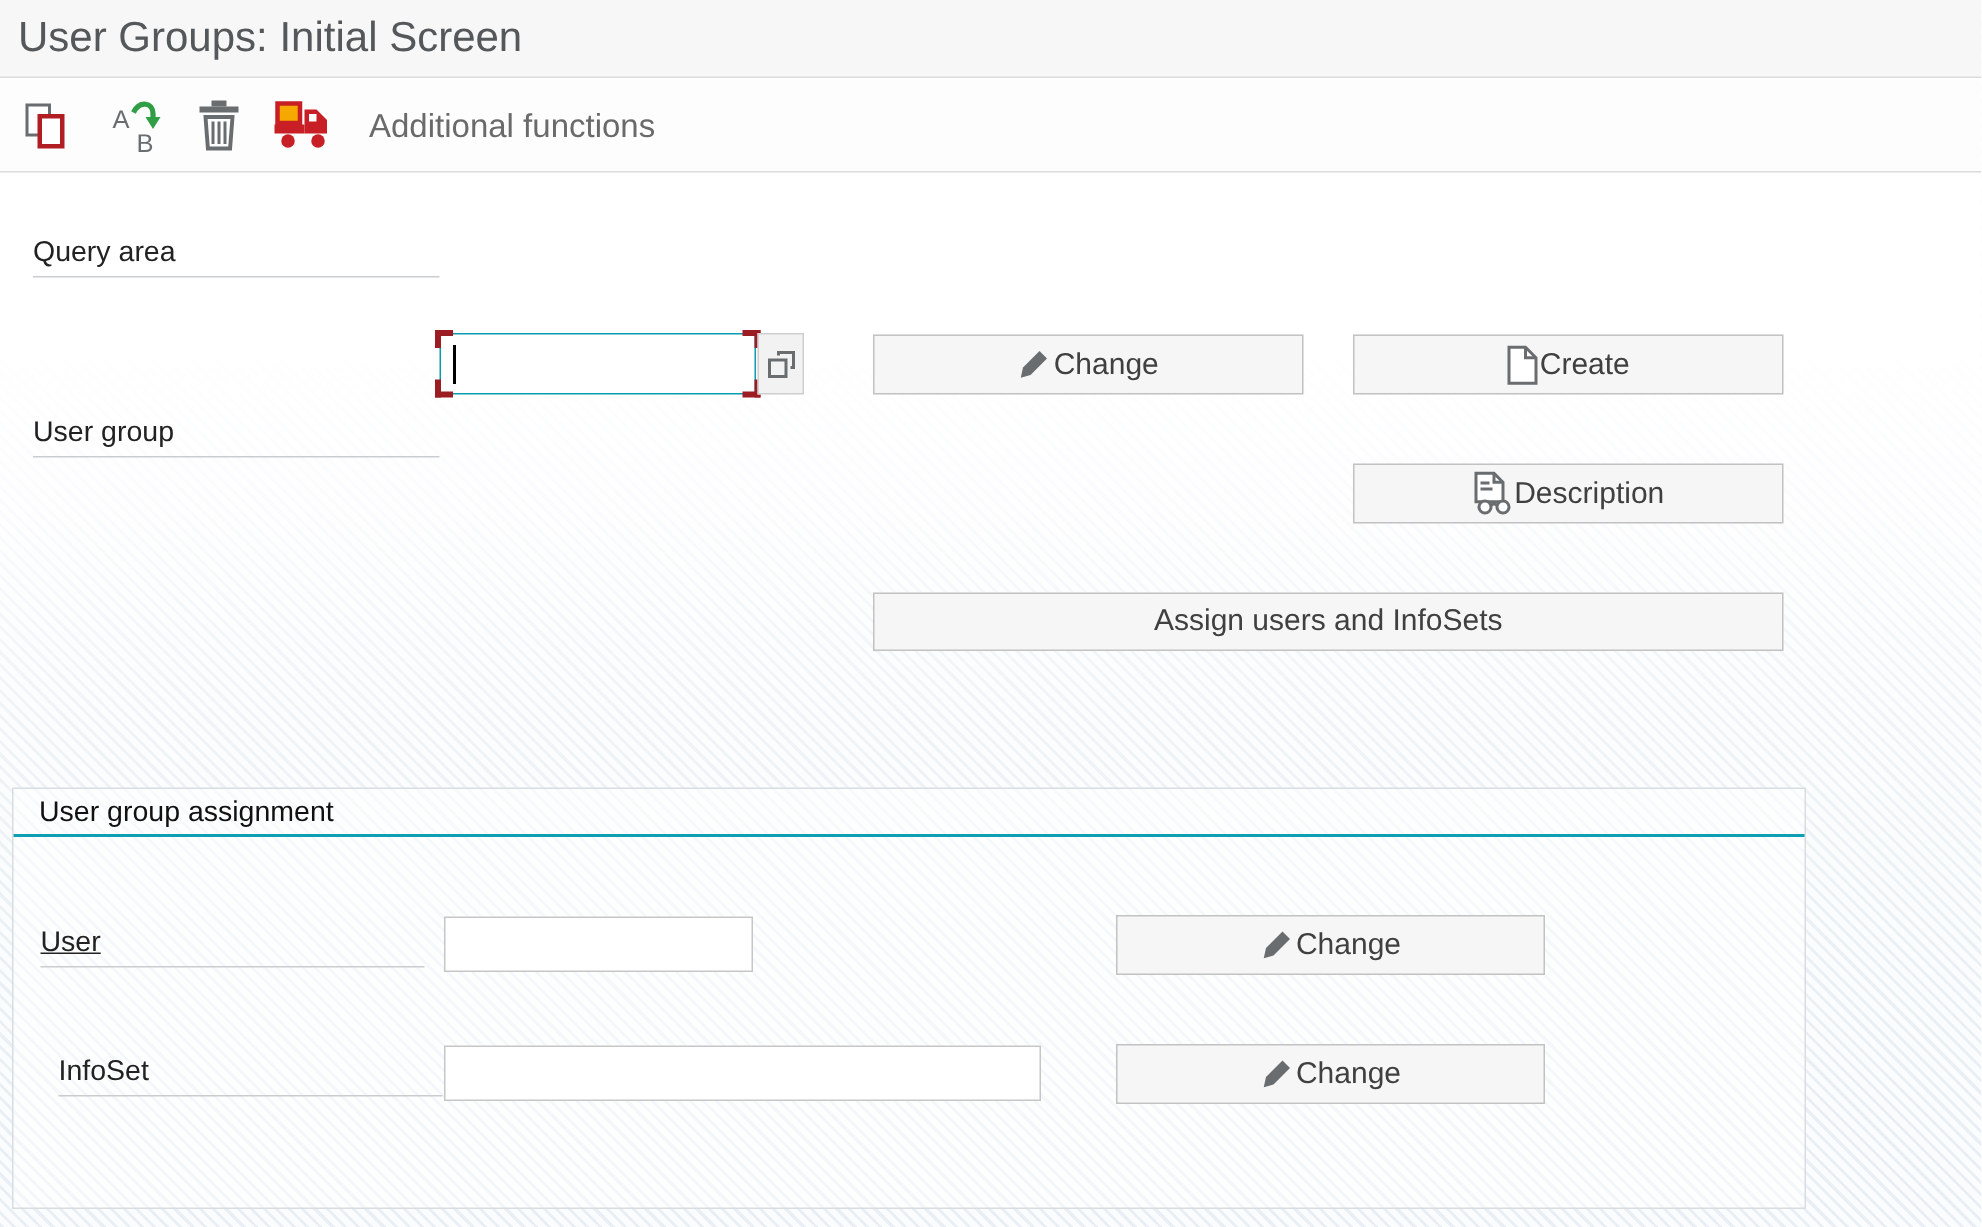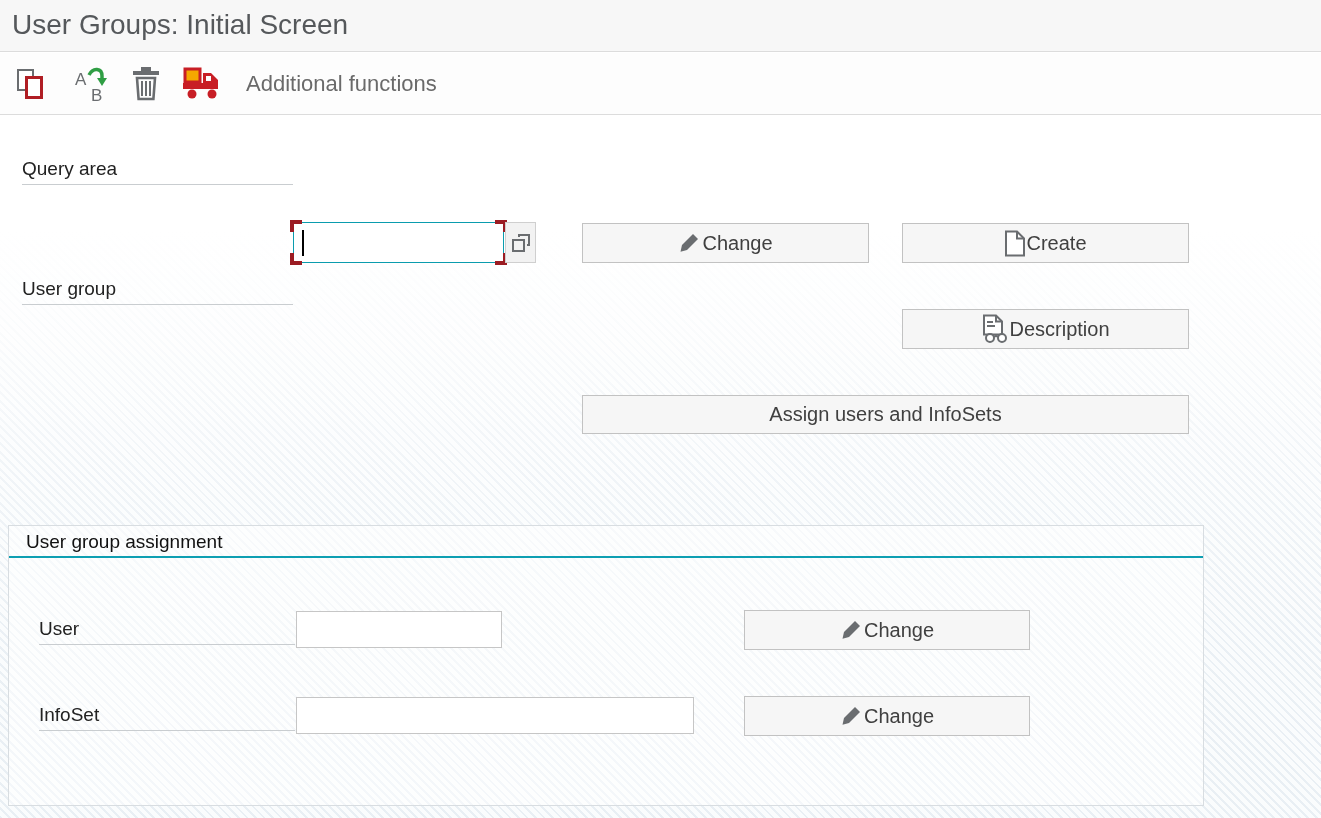--- a/index.html
+++ b/index.html
@@ -205,21 +205,21 @@
   </button>
 
   <button class="btn" style="left:582px; top:395px; width:607px; height:39px;">
     <span>Assign users and InfoSets</span>
   </button>
 
   <div class="groupbox">
     <div class="gb-title">User group assignment</div>
     <div class="gb-rule"></div>
 
-    <div class="flabel" style="left:30px; top:88px; width:256px;">User</div>
+    <div class="flabel" style="left:18px; top:88px; width:256px;text-decoration:underline;">User</div>
     <input class="pinput" style="left: 287px; top: 85px; width: 206px; height: 37px;" type="text" value="">
     <button class="btn" style="left:735px; top:84px; width:286px;">
       <svg width="24" height="24" viewBox="0 0 24 24">
         <path d="M15,3 l5,5 L9,19 l-6.5,1.8 L4,14 z" fill="#6a6d70"></path>
       </svg>
       <span>Change</span>
     </button>
 
     <div class="flabel" style="left:30px; top:174px; width:256px;">InfoSet</div>
     <input class="pinput" style="left: 287px; top: 171px; width: 398px; height: 37px;" type="text" value="">

